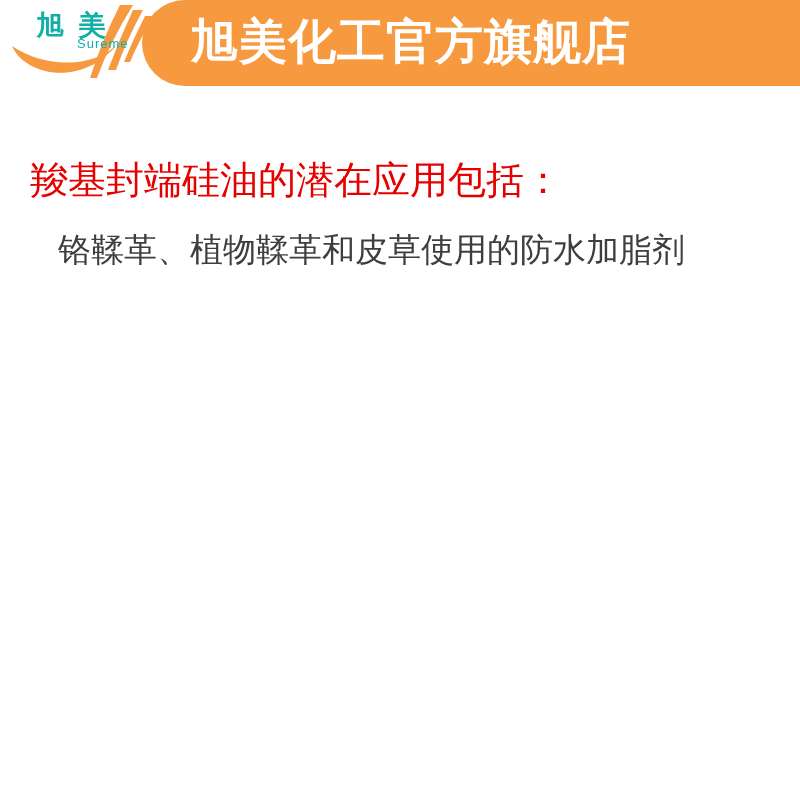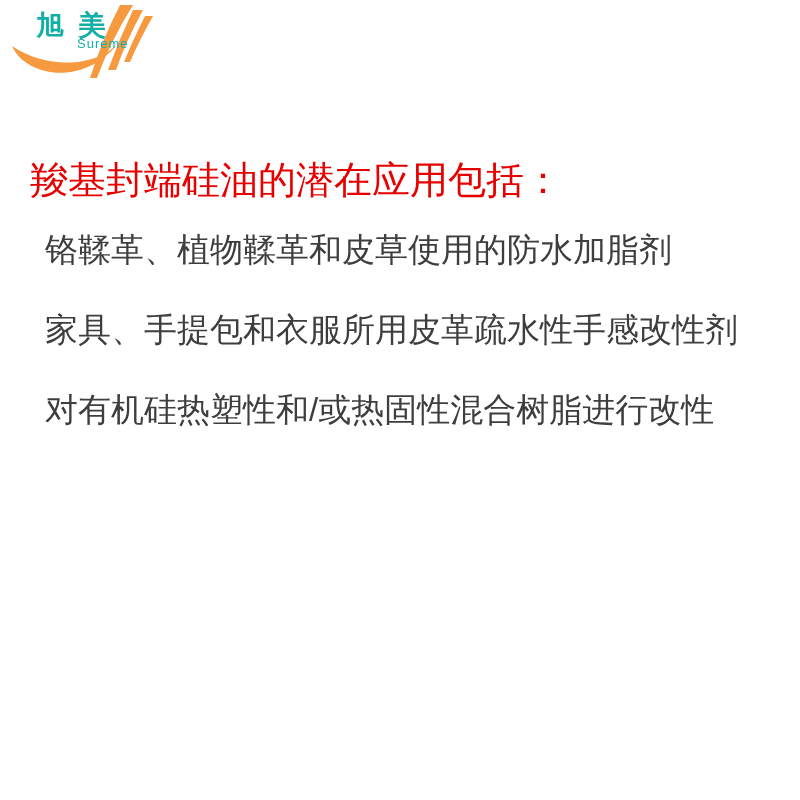--- a/index.html
+++ b/index.html
@@ -78,50 +78,51 @@
     position: absolute;
     left: 30px; top: 161px;
     font-size: 38px;
     font-weight: 400;
     line-height: 38px;
     color: var(--red);
     white-space: nowrap;
   }
   .item {
     position: absolute;
-    left: 45px;
+    left: 58px;
     font-size: 33px;
     line-height: 40px;
     color: var(--text-gray);
     white-space: nowrap;
   }
   .item-0 { top: 230px; }
   .item-1 { top: 310px; }
   .item-2 { top: 390px; }
 </style>
 </head>
 <body>
 
 <div class="page">
 
+  <div class="banner">
+    <span class="banner-title">旭美化工官方旗舰店</span>
+  </div>
 
   <div class="logo">
     <svg class="logo-mark" viewBox="0 0 160 100" xmlns="http://www.w3.org/2000/svg">
       <path d="M12,46 C26,78 88,88 122,38 C104,66 50,72 12,46 Z"></path>
       <g>
         <path d="M90,78 Q102,40 120,5 L133,5 Q110,42 97,78 Z"></path>
         <path d="M108,70 Q119,40 133,10 L143,10 Q126,41 116,70 Z"></path>
         <path d="M124,62 Q133,40 145,16 L153,16 Q139,41 130,62 Z"></path>
       </g>
     </svg>
     <div class="logo-cn">旭美</div>
     <div class="logo-en">Sureme</div>
   </div>
 
   <div class="heading">羧基封端硅油的潜在应用包括：</div>
 
   <div class="item item-0">铬鞣革、植物鞣革和皮草使用的防水加脂剂</div>
 
-  <div class="item item-1">家具、手提包和衣服所用皮革疏水性手感改性剂</div>
 
-  <div class="item item-2">对有机硅热塑性和/或热固性混合树脂进行改性</div>
 
 </div>
 
 </body></html>

